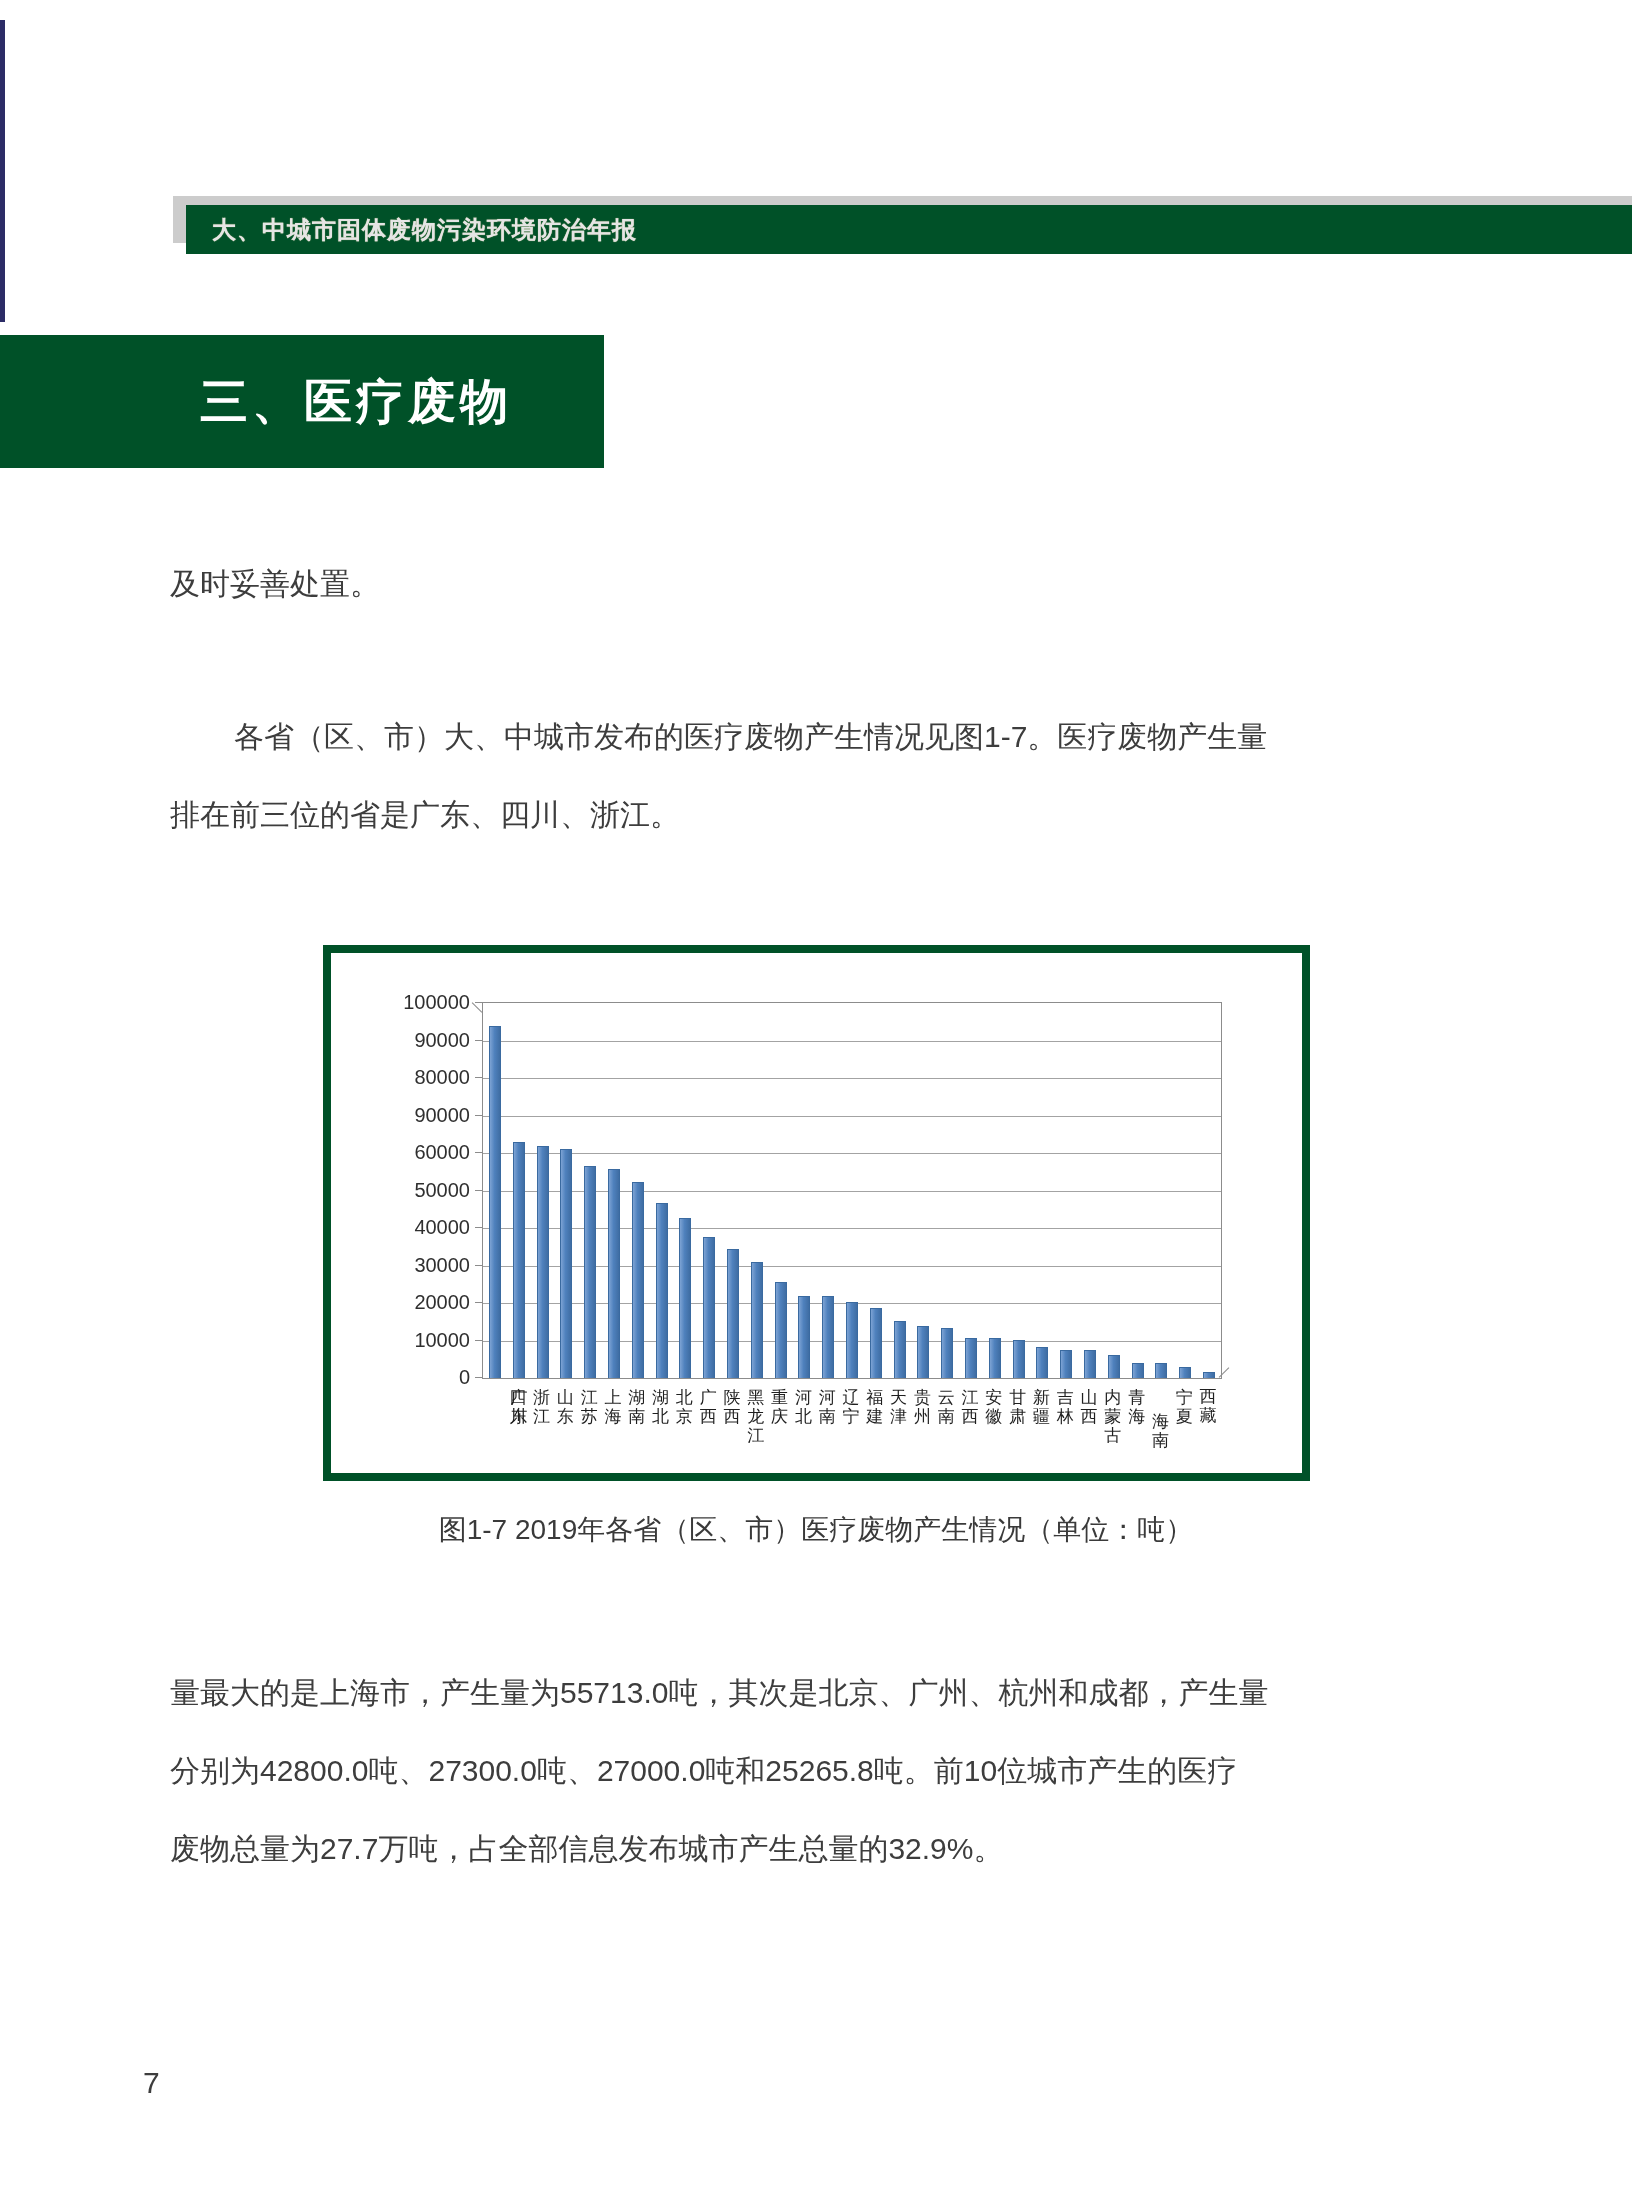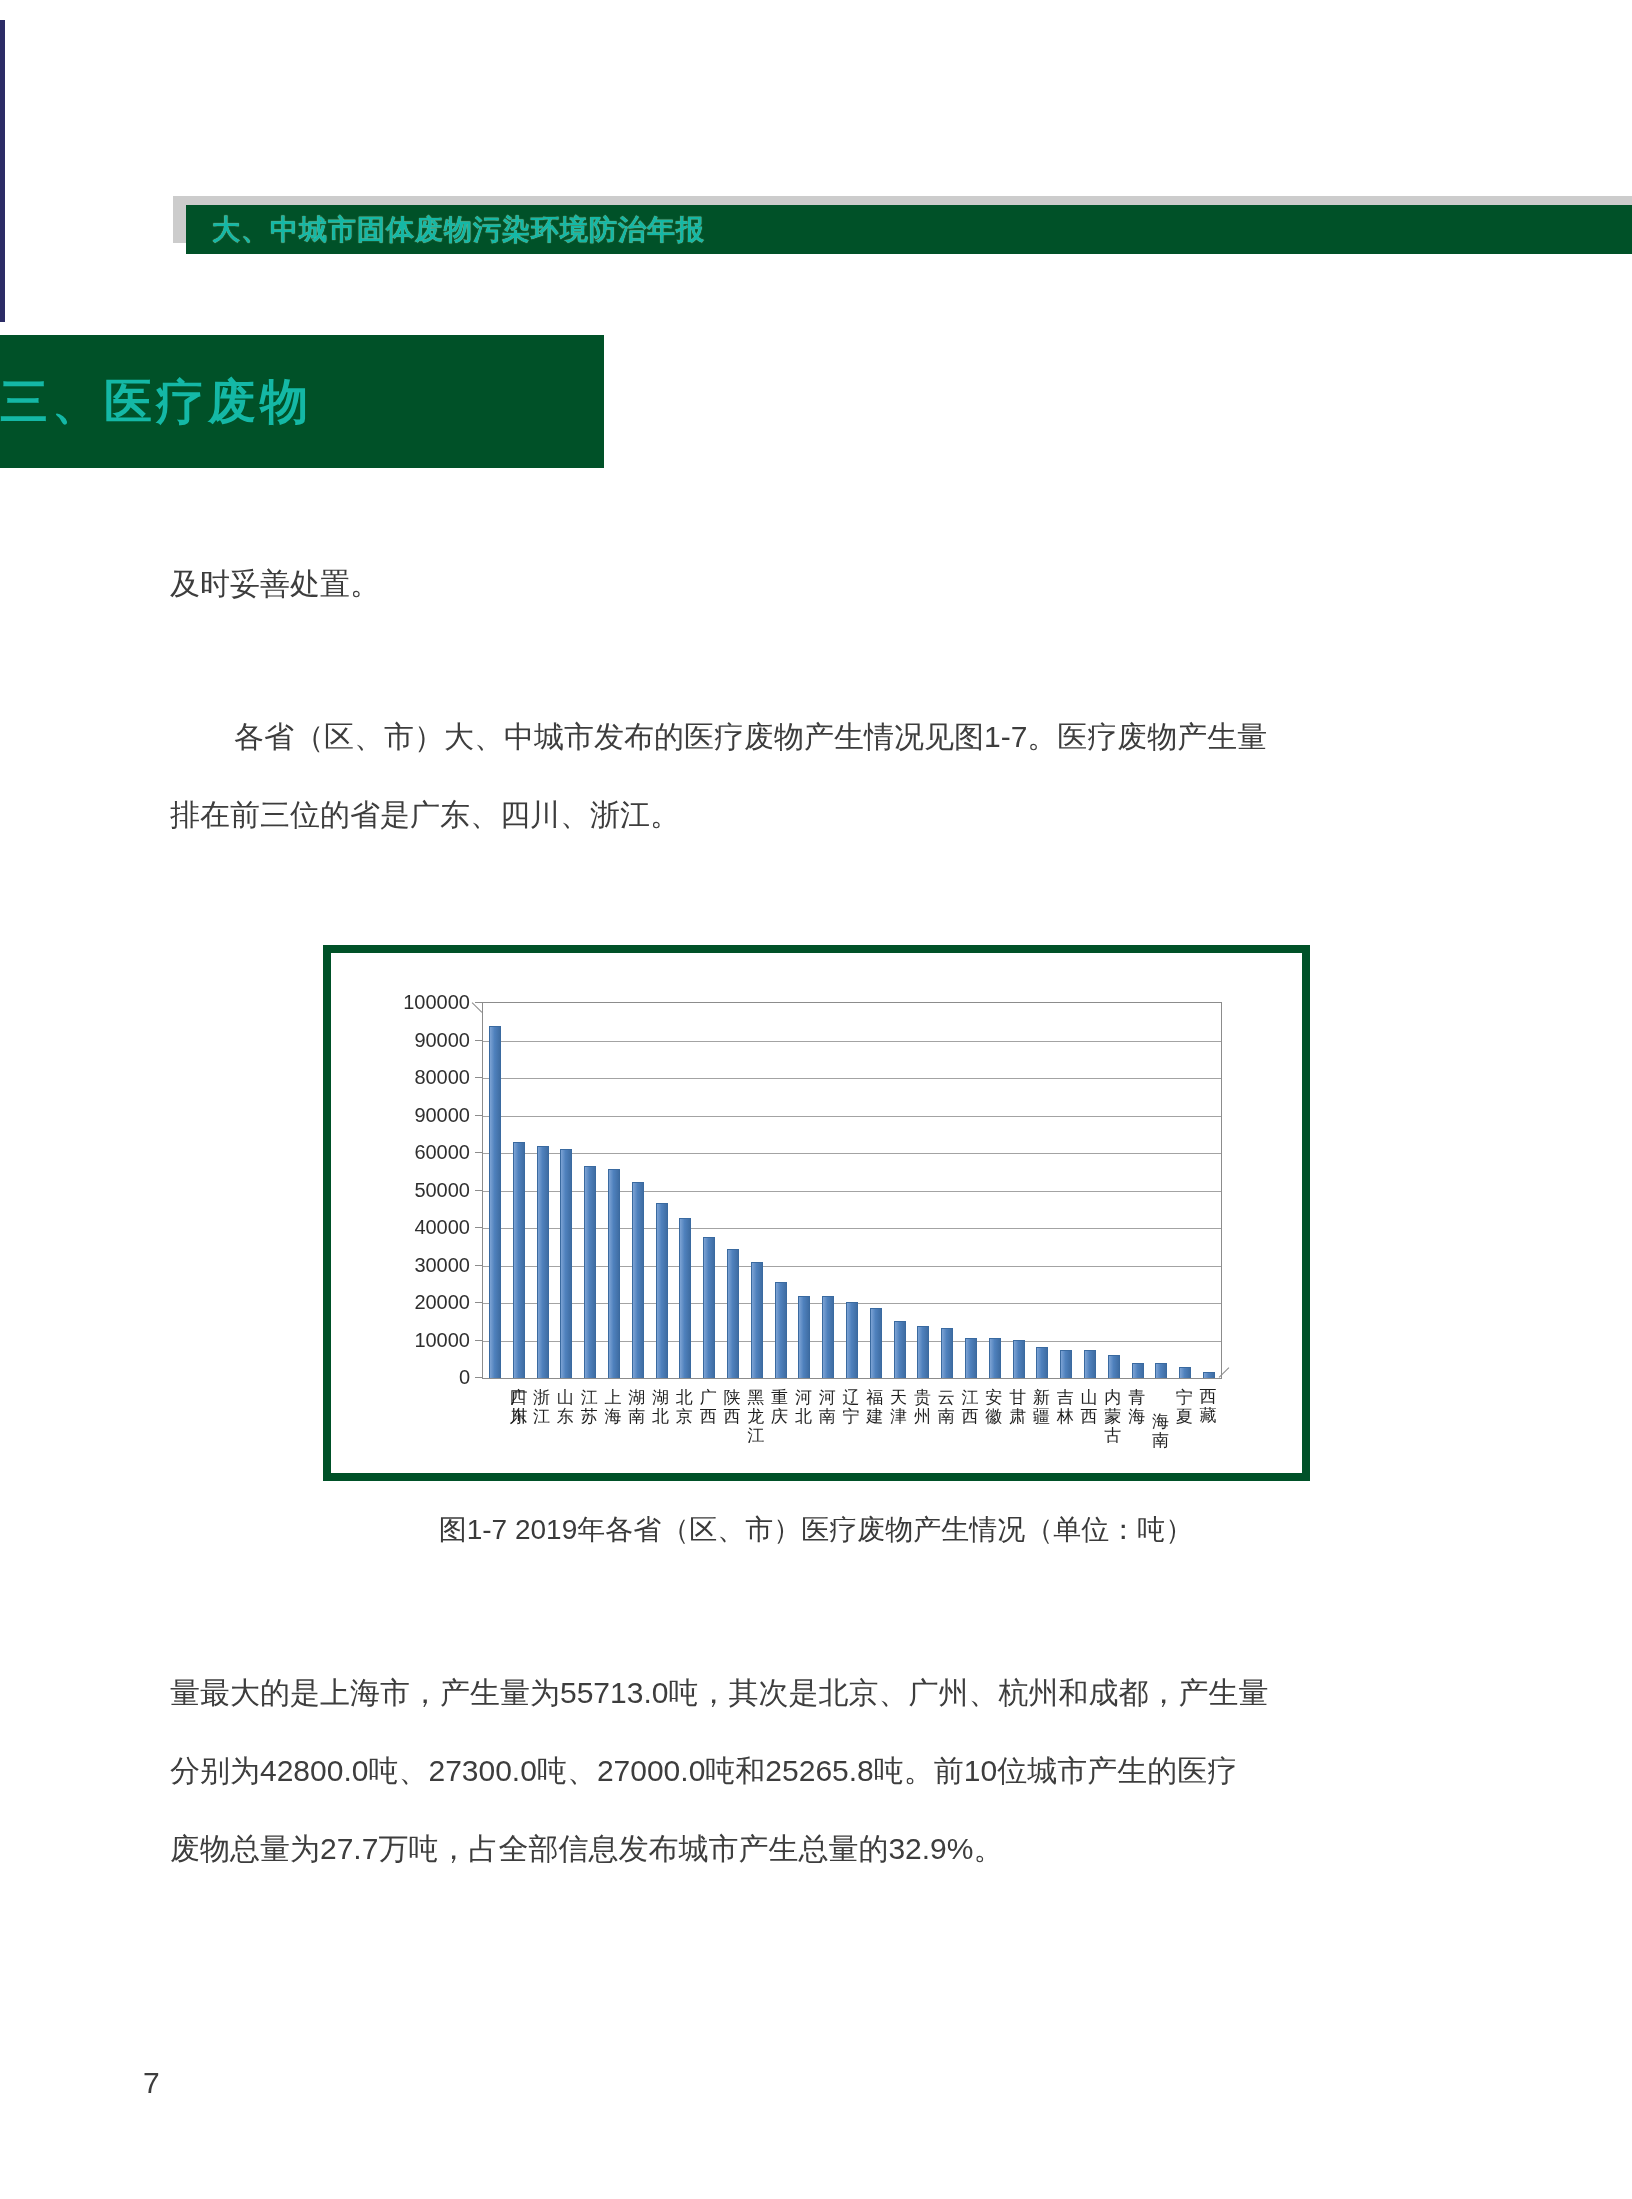--- a/index.html
+++ b/index.html
@@ -9,29 +9,29 @@
     font-family:"Liberation Sans","DejaVu Sans",sans-serif;
   }
   
   .left-navy-line { position:absolute; left:0; top:20px; width:5px; height:302px; background:#2c2c66; }
   .header-gray-strip { position:absolute; left:173px; top:196px; width:1459px; height:47px; background:#cccccc; }
   .header-green-bar {
     position:absolute; left:186px; top:205px; width:1446px; height:49px;
     background:#005128; display:flex; align-items:center;
   }
   .header-green-bar .header-title {
-    color:#14b8a6; font-size:28px; font-weight:bold; padding-left:26px; letter-spacing:1px;
+    color:#e5e5e5; font-size:24px; font-weight:bold; padding-left:26px; letter-spacing:1px;
     text-shadow:0 0 1px #d8cf9e;
   }
   .section-banner {
     position:absolute; left:0; top:335px; width:604px; height:133px;
     background:#005128; display:flex; align-items:center;
   }
   .section-banner .section-title {
-    color:#14b8a6; font-size:48px; font-weight:bold; letter-spacing:4px;
+    color:#ffffff; font-size:48px; font-weight:bold; padding-left:200px; letter-spacing:4px;
   }
   
   .para { position:absolute; left:170px; width:1292px; color:#3d3d3d; font-size:30px; }
   .para .line { height:78px; display:flex; align-items:center; white-space:nowrap; }
   .para .line.indent { padding-left:64px; }
   #para1 { top:545px; }
   #para2 { top:698px; }
   #para3 { top:1654px; }
   
   .chart-box {

